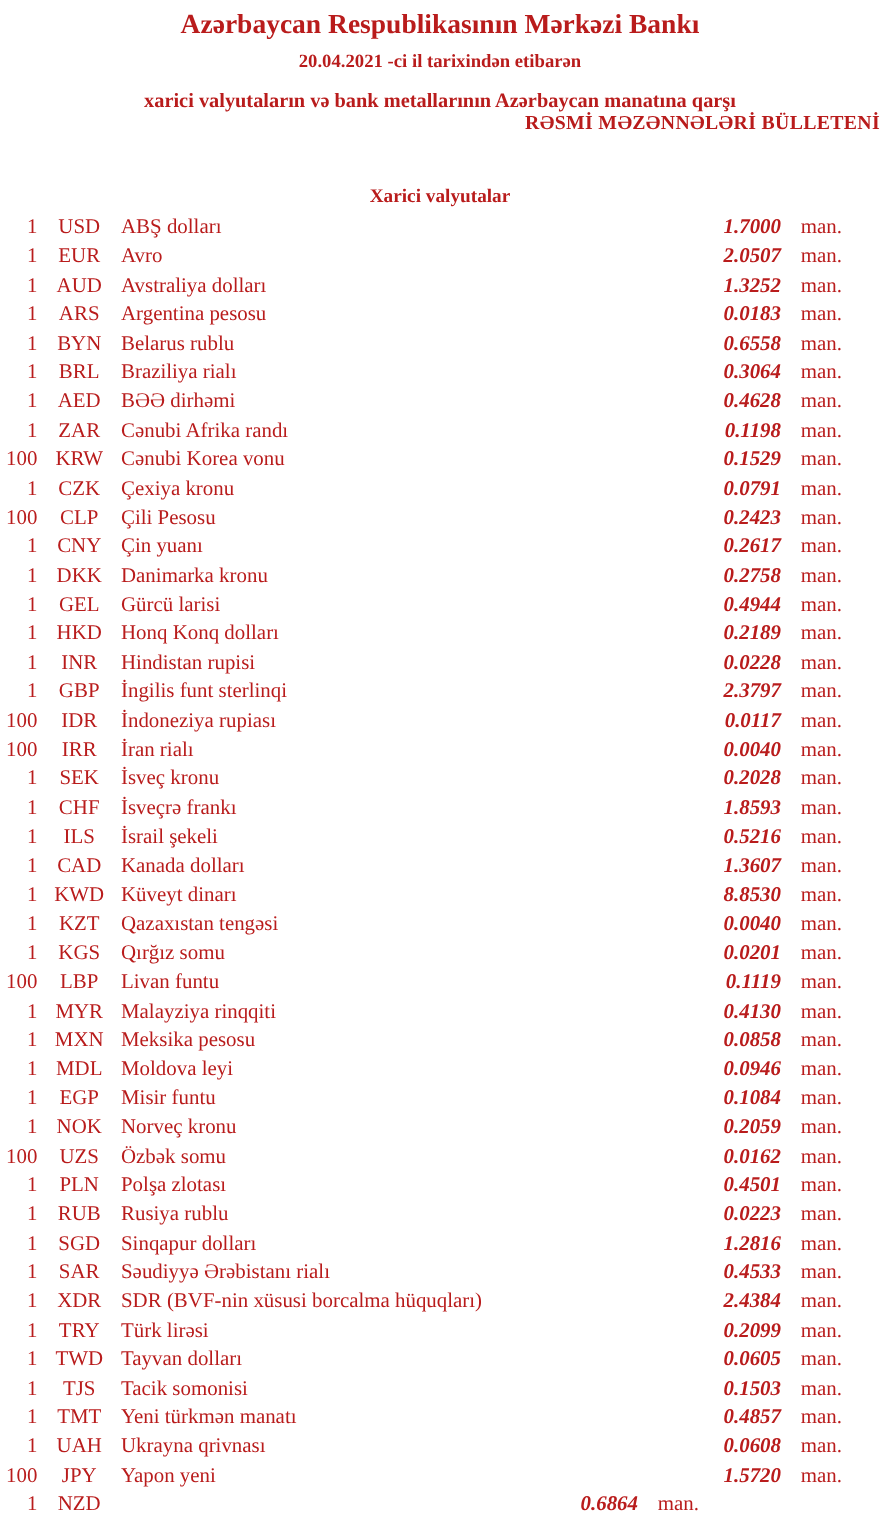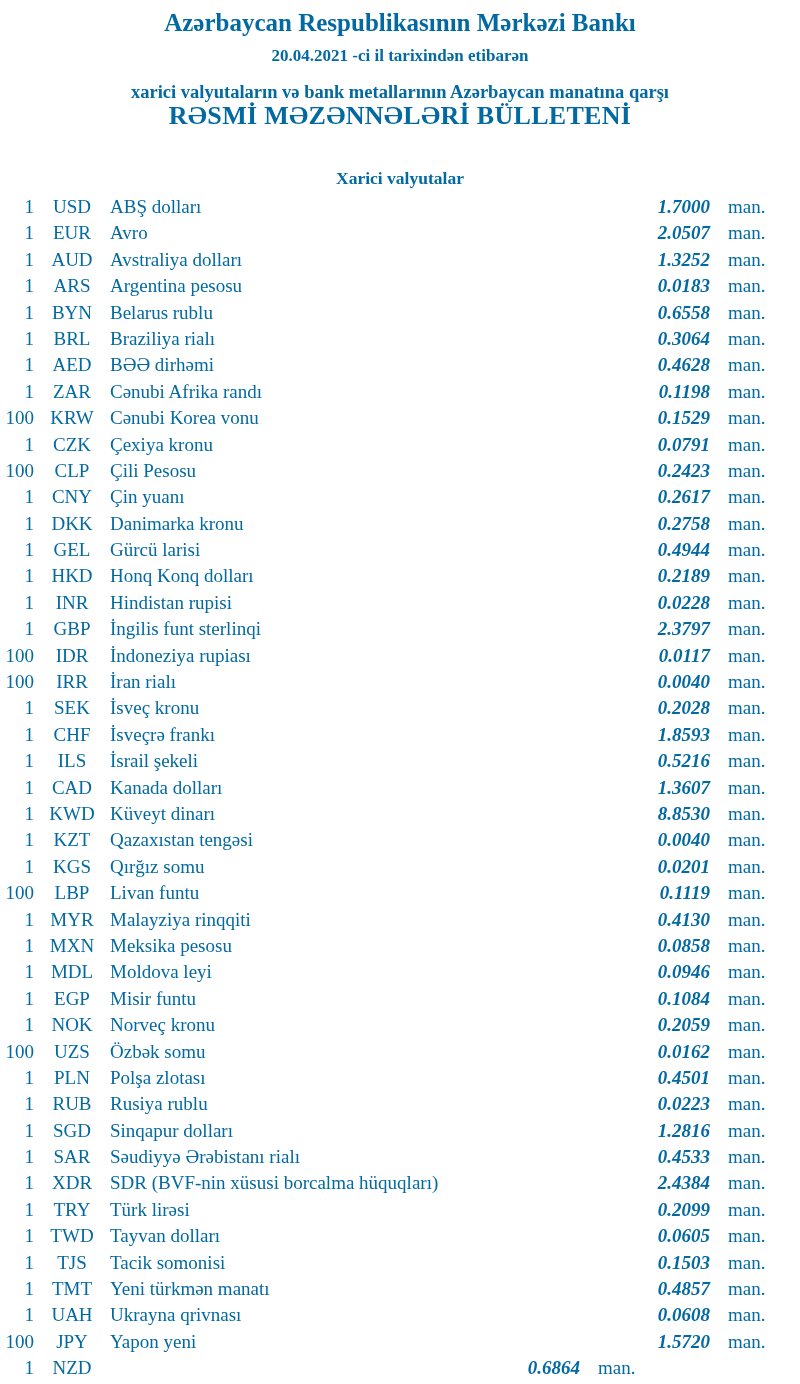--- a/index.html
+++ b/index.html
@@ -2,35 +2,35 @@
 <html><head>
 <meta charset="utf-8">
 <style>
   html, body { margin: 0; padding: 0; background: #e8e8e8; }
   .page {
     position: relative;
     width: 800px;
     height: 1384px;
     margin: 0 auto;
     background: #ffffff;
-    color: #0369a1;
+    color: #b91c1c;
     font-family: "Liberation Serif", "DejaVu Serif", serif;
     overflow: hidden;
   }
   .center-line {
     position: absolute;
     left: 0;
     width: 100%;
     text-align: center;
     white-space: nowrap;
   }
   .bank-name   { top: 9px;   font-size: 25px;   font-weight: 700; }
   .date-line   { top: 46px;  font-size: 17px;   font-weight: 700; }
   .subtitle    { top: 82px;  font-size: 18.5px; font-weight: 700; }
-  .bulletin    { top: 101px; font-size: 26px; font-weight: 700; letter-spacing: 0.3px; }
+  .bulletin    { top: 101px; font-size: 18px; font-weight: 700; letter-spacing: 0.3px; text-align: right; }
   .section-title { top: 168px; font-size: 17.5px; font-weight: 700; }
 
   .table-body {
     position: absolute;
     top: 194px;
     left: 0;
     width: 800px;
   }
   .row {
     display: grid;

